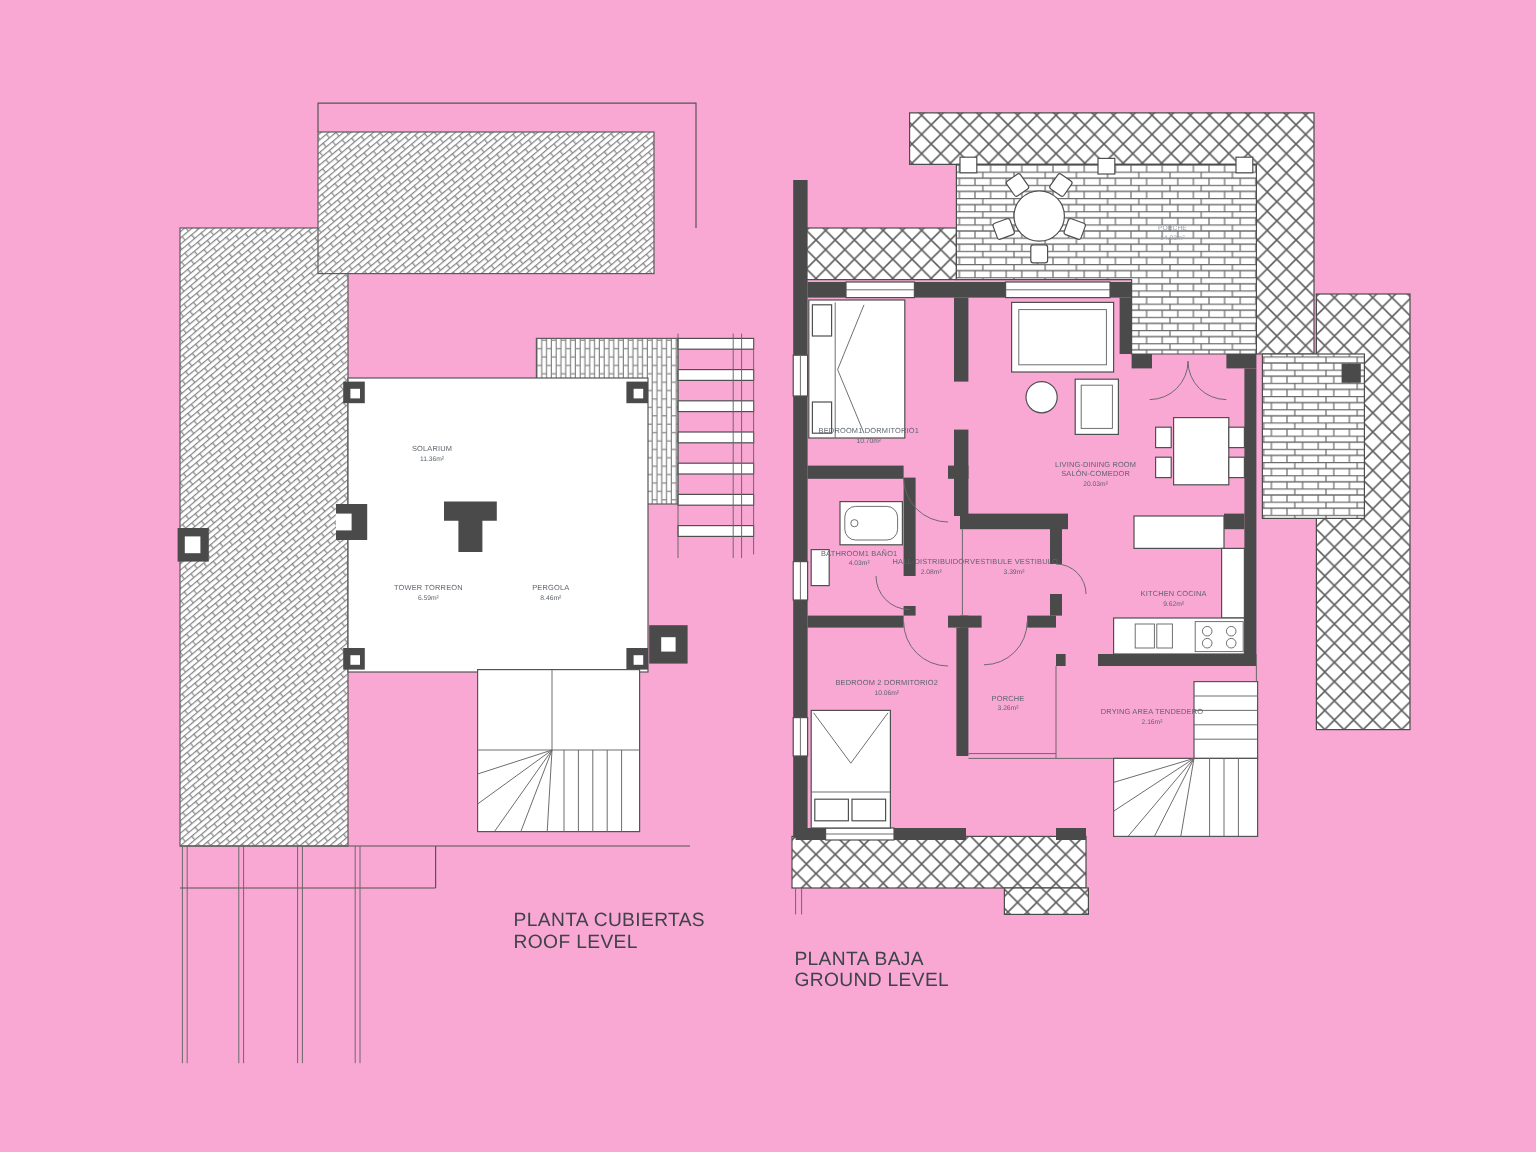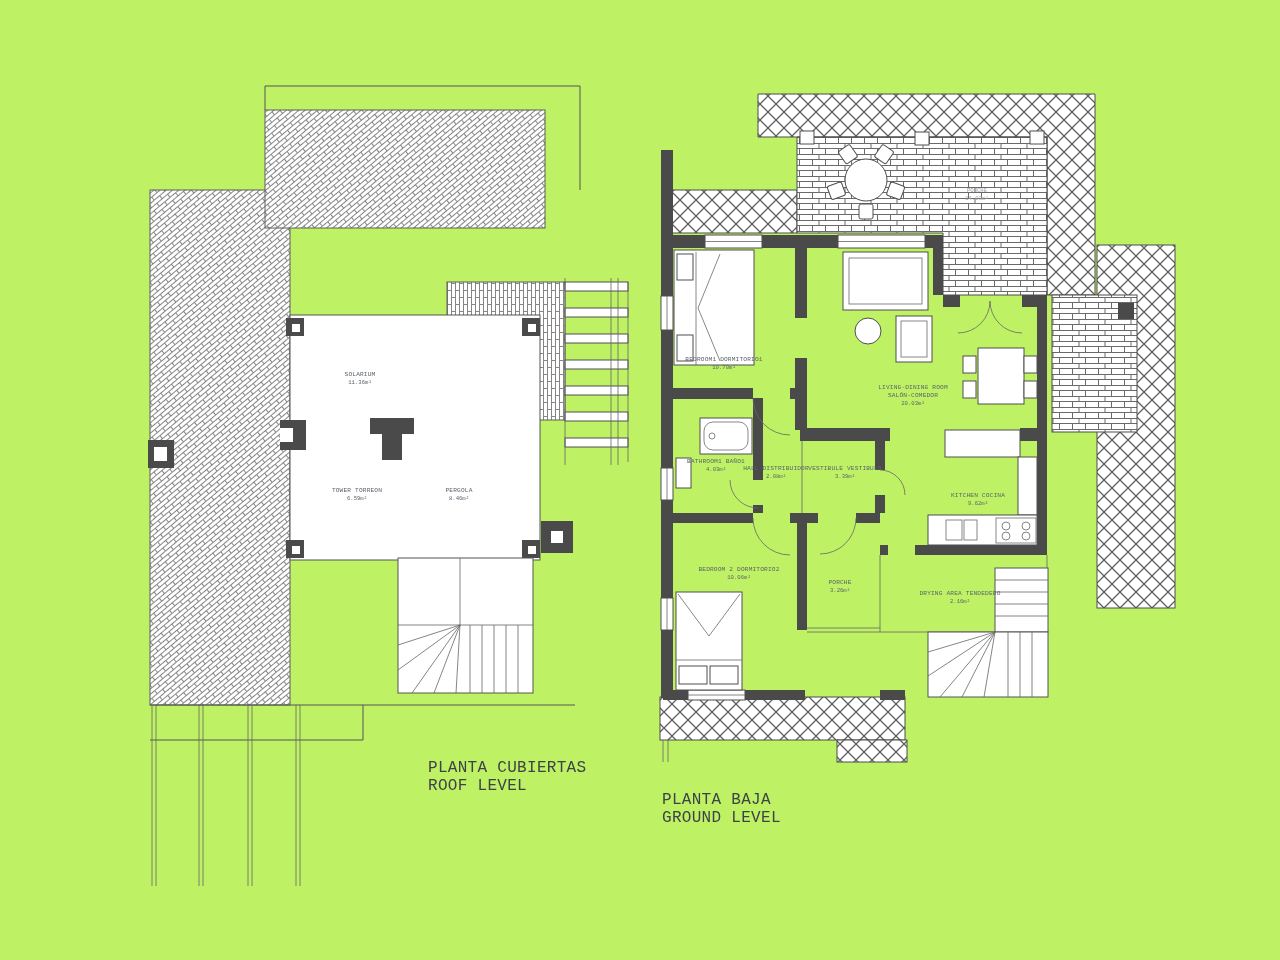--- a/index.html
+++ b/index.html
@@ -1,18 +1,18 @@
 <!DOCTYPE html>
 <html><head>
 <meta charset="utf-8">
 <style>
   html,body{margin:0;padding:0;background:#ffffff;}
   .page{
-    position:relative;width:1280px;height:960px;background:#bef264;overflow:hidden;
-    font-family:Liberation Mono, monospace;
+    position:relative;width:1280px;height:960px;background:#f9a8d4;overflow:hidden;
+    font-family:Liberation Sans, sans-serif;
   }
   svg{position:absolute;left:0;top:0;}
   .lbl{font-size:6.2px;fill:#5d646e;text-anchor:middle;letter-spacing:.15px;}
   .lbl-area{font-size:5.6px;fill:#5d646e;text-anchor:middle;}
   .lbl-faint{font-size:5.6px;fill:#9aa1ab;text-anchor:middle;}
   .title{font-size:16px;fill:#3e434a;letter-spacing:.3px;}
   .ln{stroke:#555;stroke-width:1;fill:none;}
   .thin{stroke:#666;stroke-width:.8;fill:none;}
   .furn{fill:#ffffff;stroke:#4f4f4f;stroke-width:1;}
   .furn-thin{fill:none;stroke:#6a6a6a;stroke-width:.8;}

